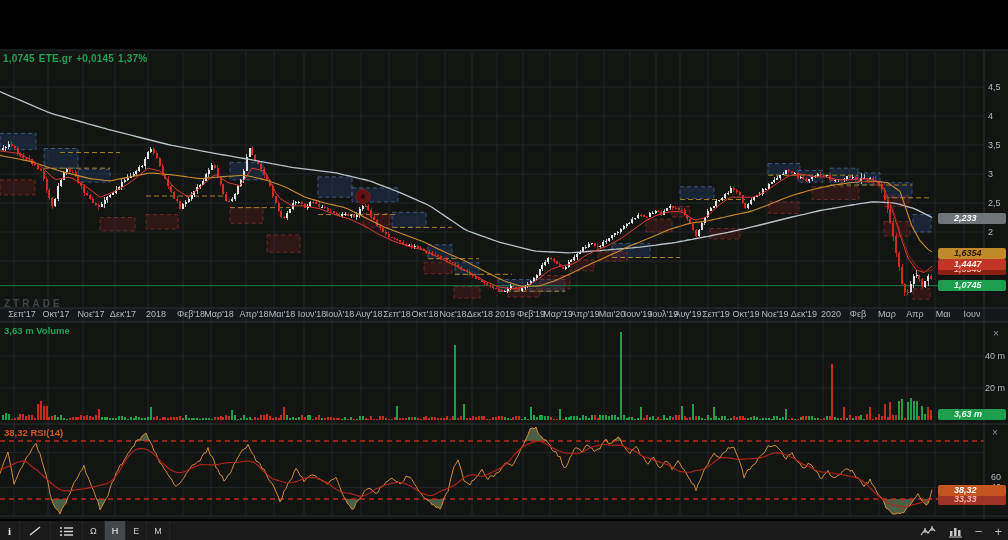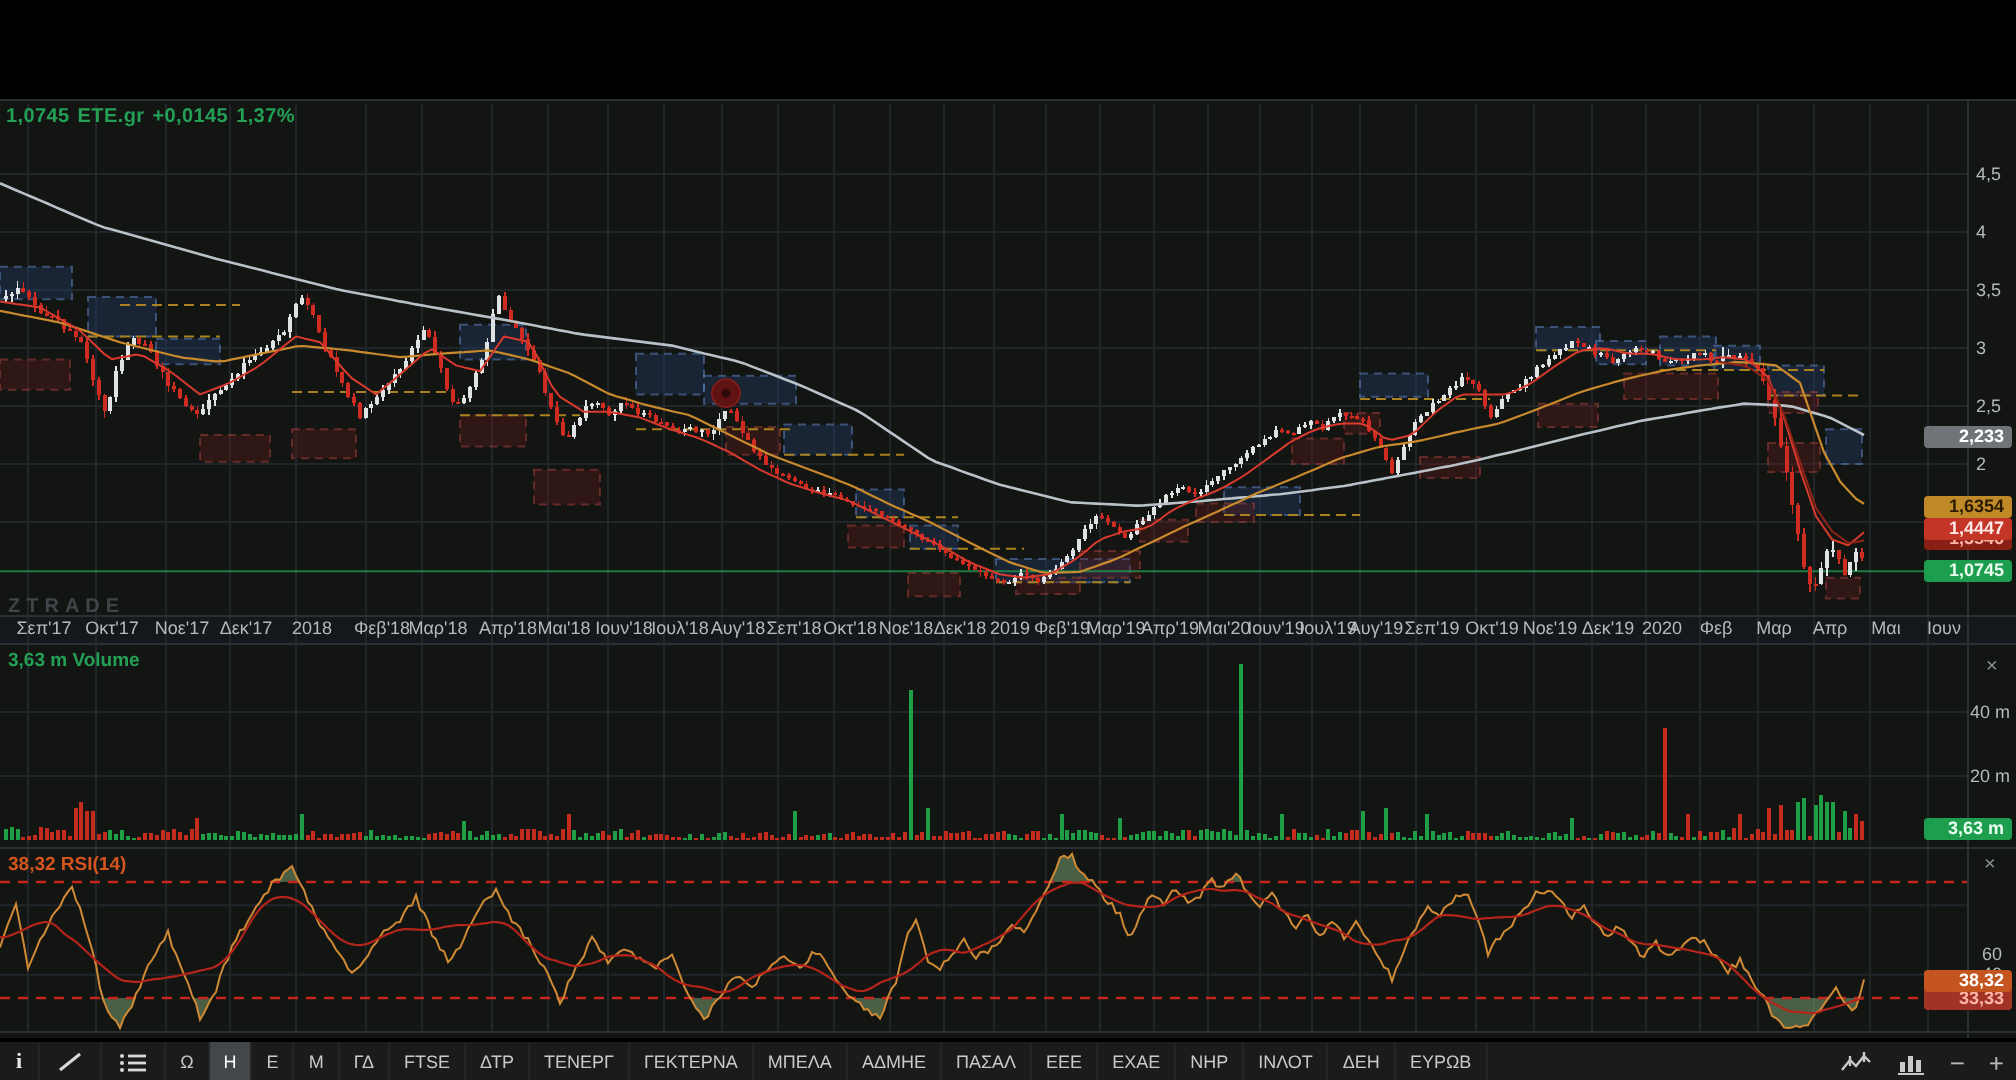--- a/index.html
+++ b/index.html
@@ -6,22 +6,22 @@
   .screen{position:relative;width:1008px;height:540px;background:#000;overflow:hidden;
           font-family:"Liberation Sans",sans-serif;-webkit-font-smoothing:antialiased;}
   #chart-svg{position:absolute;left:0;top:0;}
   .ovl{position:absolute;white-space:nowrap;pointer-events:none;}
   .quote{font-size:10px;font-weight:600;letter-spacing:.2px;}
   .quote span{margin-right:4px;}
   .watermark{font-size:10px;font-weight:bold;letter-spacing:3px;color:#3f464a;}
   .pane-label{font-size:9.5px;font-weight:600;}
   .tick{position:absolute;font-size:9px;color:#b4babd;transform:translateY(-50%);}
   .mlabel{position:absolute;font-size:9px;color:#b4babd;transform:translateX(-50%);top:309px;text-align:center;}
-  .badge{position:absolute;right:2px;min-width:36px;text-align:right;font-size:9px;font-weight:600;
-         padding:1px 4px;border-radius:2px;line-height:9px;}
+  .badge{position:absolute;right:2px;min-width:36px;text-align:left;font-size:9px;font-weight:600;
+         padding:1px 16px;border-radius:2px;line-height:9px;font-style:italic;}
   .closex{position:absolute;font-size:10px;color:#8d9498;cursor:pointer;line-height:10px;}
   .toolbar{position:absolute;left:0;top:520px;width:1008px;height:20px;background:#1b1b1b;
            border-top:1px solid #000;display:flex;align-items:stretch;font-size:9px;color:#c9c9c9;}
   .tb-btn{display:flex;align-items:center;padding:0 7px;border-right:1px solid #242424;cursor:pointer;}
   .tb-btn.icon{padding:0 8px;}
   .tb-btn.sel{background:#43474a;color:#fff;}
   .tb-right{margin-left:auto;display:flex;align-items:stretch;}
   .tb-right .tb-btn{border-right:none;padding:0 6px;font-size:13px;color:#b9b9b9;}
   .glyph-i{font-weight:bold;font-size:11px;color:#e8e8e8;font-family:"Liberation Serif",serif;}
 </style>
@@ -1214,36 +1214,20 @@
         <circle cx="2" cy="10" r="1" fill="#d8d8d8"></circle>
           <line x1="5" y1="10" x2="14" y2="10" stroke="#d8d8d8" stroke-width="1.4"></line>
       </svg>
     </div>
     <div id="tb-timeframes" style="display:flex;">
         <div class="tb-btn">Ω</div>
         <div class="tb-btn sel">Η</div>
         <div class="tb-btn">Ε</div>
         <div class="tb-btn">Μ</div>
       </div>
-    <div id="tb-symbols" style="display:flex;">
-        <div class="tb-btn">ΓΔ</div>
-        <div class="tb-btn">FTSE</div>
-        <div class="tb-btn">ΔΤΡ</div>
-        <div class="tb-btn">ΤΕΝΕΡΓ</div>
-        <div class="tb-btn">ΓΕΚΤΕΡΝΑ</div>
-        <div class="tb-btn">ΜΠΕΛΑ</div>
-        <div class="tb-btn">ΑΔΜΗΕ</div>
-        <div class="tb-btn">ΠΑΣΑΛ</div>
-        <div class="tb-btn">ΕΕΕ</div>
-        <div class="tb-btn">ΕΧΑΕ</div>
-        <div class="tb-btn">ΝΗΡ</div>
-        <div class="tb-btn">ΙΝΛΟΤ</div>
-        <div class="tb-btn">ΔΕΗ</div>
-        <div class="tb-btn">ΕΥΡΩΒ</div>
-      </div>
     <div class="tb-right">
       <div class="tb-btn">
         <svg width="16" height="13">
           <polyline points="1,10 5,5 8,8 12,3 15,6" fill="none" stroke="#c9c9c9" stroke-width="1.2"></polyline>
           <line x1="5" y1="3" x2="5" y2="8" stroke="#c9c9c9" stroke-width="1.2"></line>
           <line x1="12" y1="1" x2="12" y2="6" stroke="#c9c9c9" stroke-width="1.2"></line>
         </svg>
       </div>
       <div class="tb-btn">
         <svg width="15" height="13">

